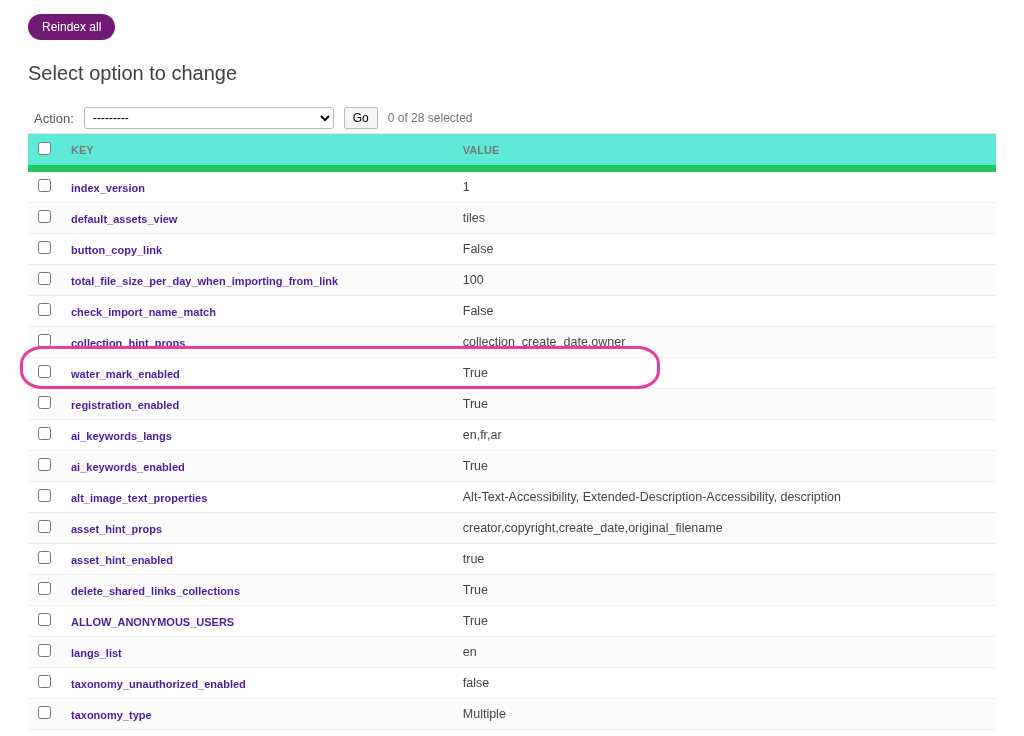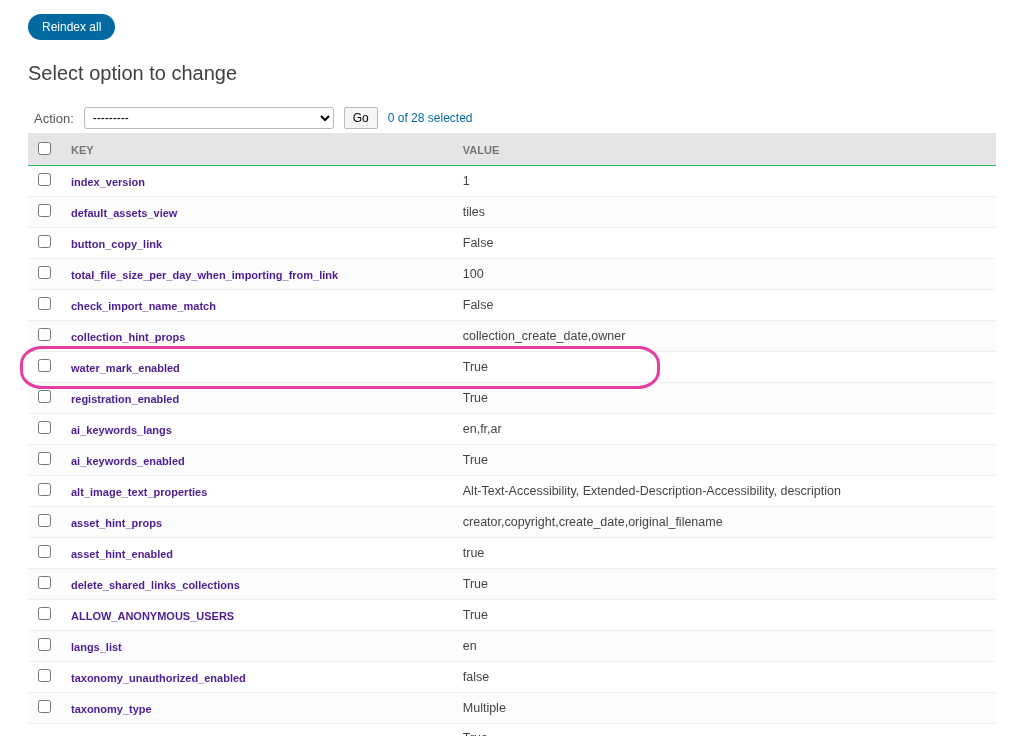--- a/index.html
+++ b/index.html
@@ -6,21 +6,21 @@
   body {
     font-family: Verdana, Geneva, sans-serif;
     font-size: 13px;
     color: #333;
     background: #fff;
     padding: 14px 28px 30px 28px;
     width: 1024px;
   }
   .top-btn {
     display: inline-block;
-    background: #0369a1;
+    background: #701a75;
     color: #fff;
     border: none;
     border-radius: 14px;
     padding: 6px 14px;
     font-size: 12px;
     cursor: pointer;
     margin-bottom: 22px;
   }
   h1.page-title {
     font-size: 20px;
@@ -51,36 +51,36 @@
   .go-btn {
     height: 22px;
     padding: 0 8px;
     font-size: 12px;
     border: 1px solid #bbb;
     border-radius: 2px;
     background: #f5f5f5;
     cursor: pointer;
   }
   .sel-count {
-    color: #0369a1;
+    color: #737373;
     font-size: 12px;
   }
   table.results {
     width: 100%;
     border-collapse: collapse;
     border-top: 1px solid #e4e4e4;
   }
   table.results thead th {
-    background: #e5e5e5;
+    background: #5eead4;
     color: #777;
     font-size: 11px;
     font-weight: 700;
     text-align: left;
     padding: 8px 10px;
-    border-bottom: 1px solid #22c55e;
+    border-bottom: 7px solid #22c55e;
     text-transform: uppercase;
   }
   table.results th.chk, table.results td.chk {
     width: 28px;
     text-align: center;
   }
   table.results td {
     padding: 7px 10px;
     border-bottom: 1px solid #eee;
     vertical-align: middle;

